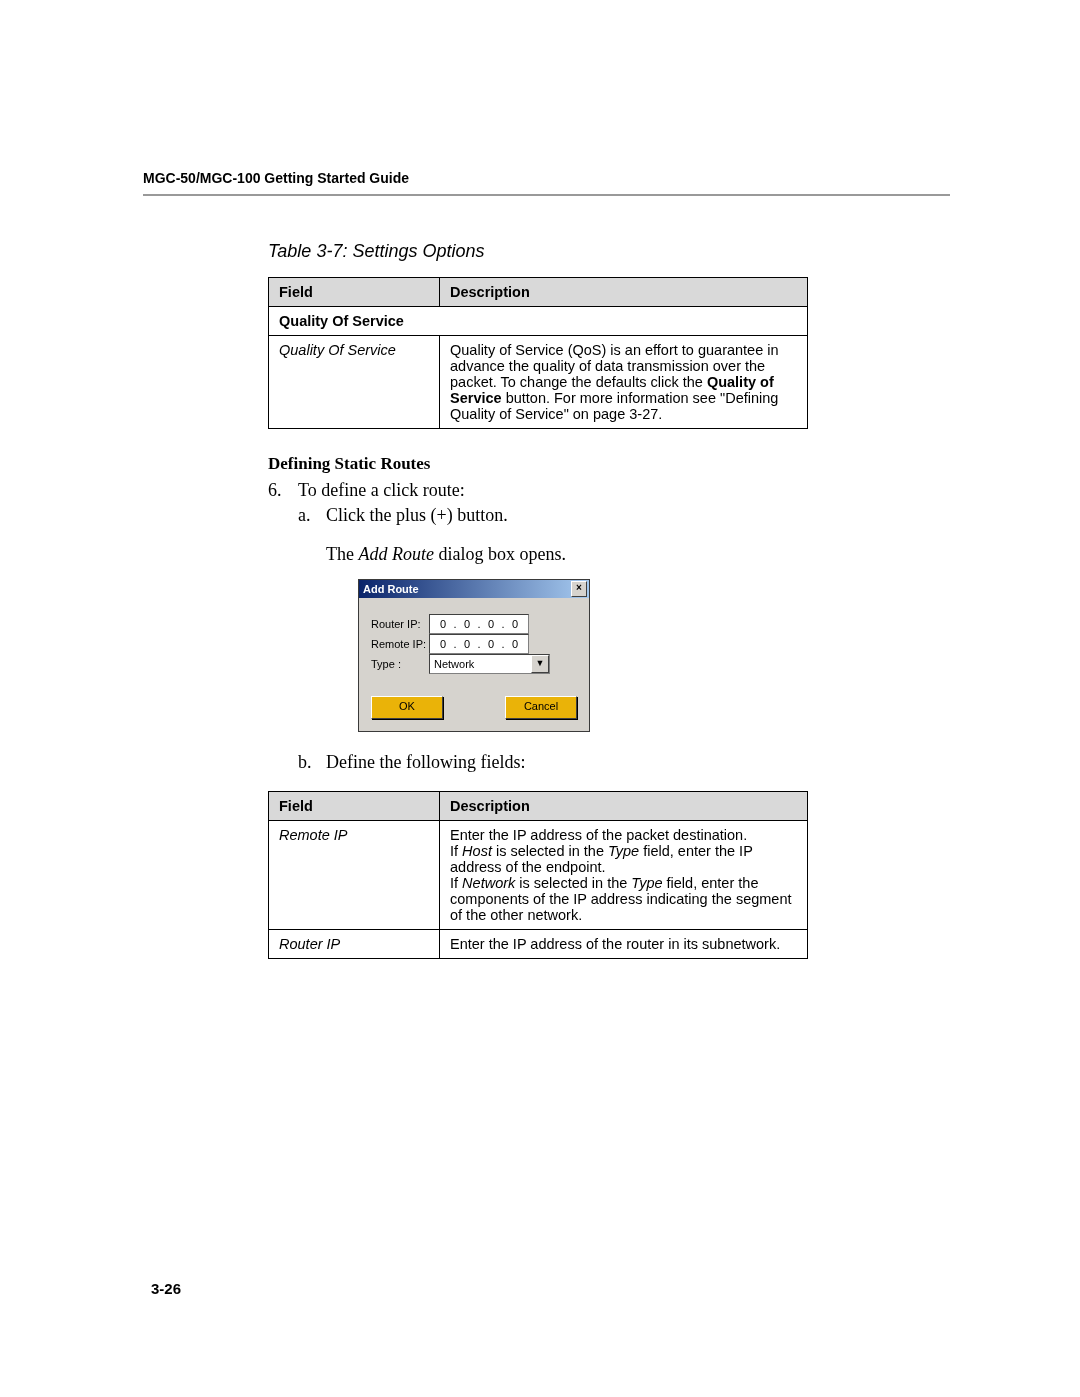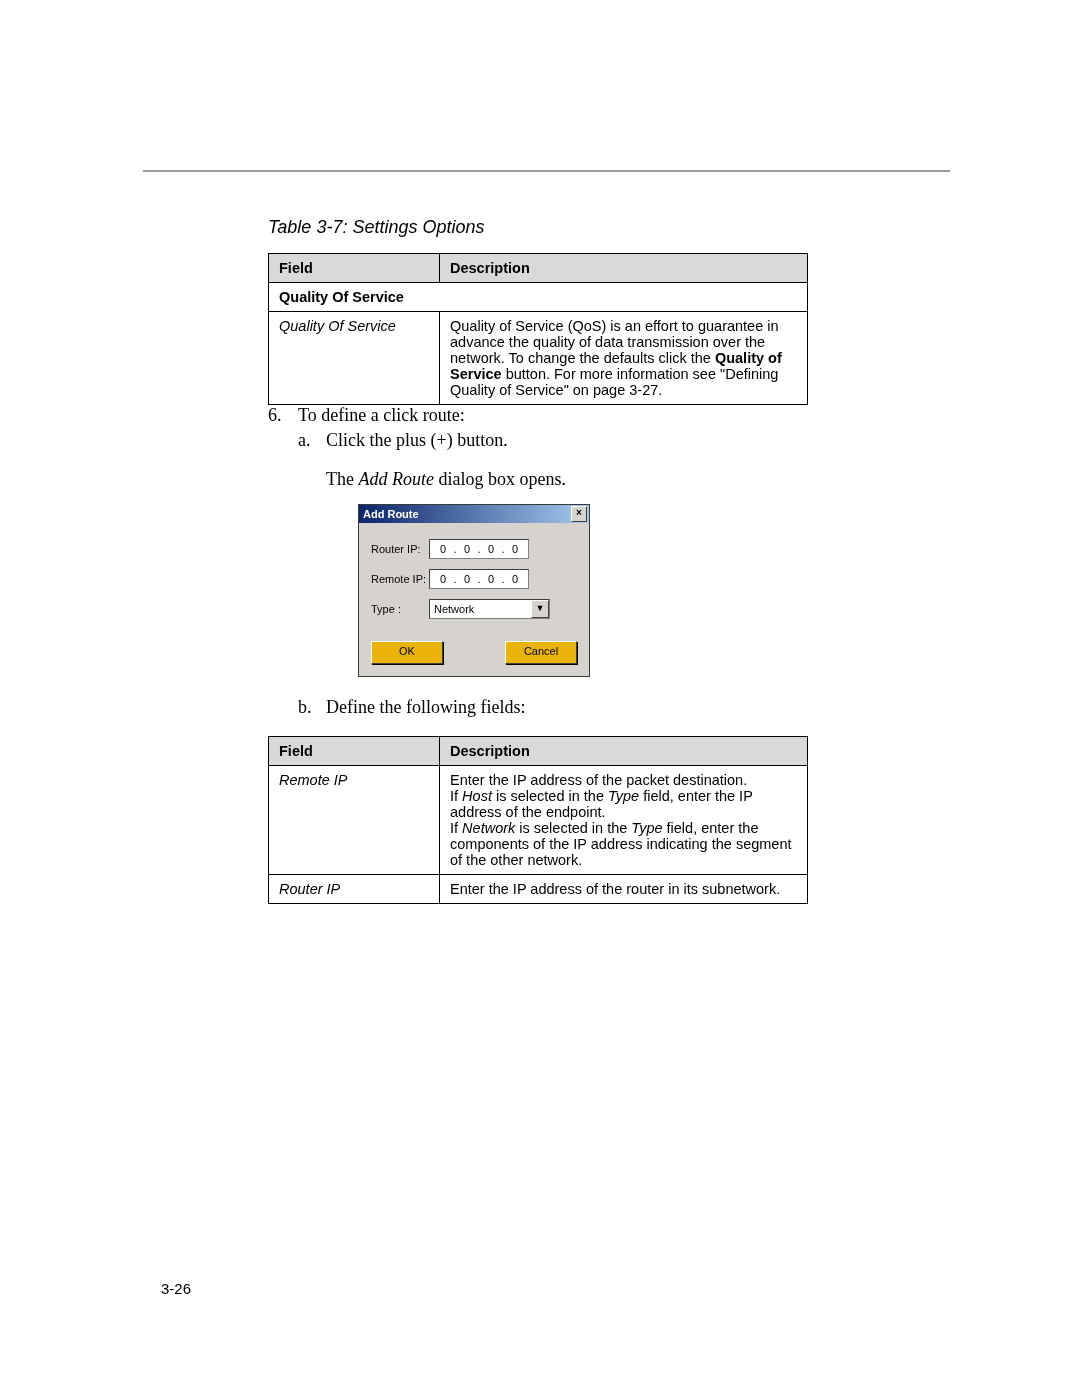--- a/index.html
+++ b/index.html
@@ -132,21 +132,21 @@
     text-align: center;
     font-weight: bold;
     cursor: default;
   }
   .dialog .body {
     padding: 16px 12px 12px 12px;
   }
   .dialog .row {
     display: flex;
     align-items: center;
-    margin-bottom: 10px;
+    margin-bottom: 0;
   }
   .dialog .lbl {
     width: 58px;
   }
   .ip-box {
     display: flex;
     align-items: center;
     border: 1px solid #808080;
     border-top-color: #404040;
     border-left-color: #404040;
@@ -198,54 +198,56 @@
     border-right-color: #404040;
     border-bottom-color: #404040;
     font-size: 11px;
     text-align: center;
     line-height: 19px;
     box-shadow: 1px 1px 0 #000;
   }
   .page-num {
     position: absolute;
     bottom: 100px;
-    left: 161px;
-    font-weight: normal;
+    left: 151px;
+    font-weight: bold;
     font-size: 15px;
   }
   .italic { font-style: italic; }
   .bold { font-weight: bold; }
 </style>
 </head>
 <body>
 
 <div class="page">
+  <div class="running-header">MGC-50/MGC-100 Getting Started Guide</div>
   <hr class="header-rule">
 
   <div class="content-block">
     <div class="table-caption">Table 3-7: Settings Options</div>
     <table class="doc-table">
       <tbody>
           <tr>
         <th>Field</th>
         <th>Description</th>
       </tr>
       <tr>
         <td colspan="2" class="subheader">Quality Of Service</td>
       </tr>
       <tr>
         <td class="field-col">Quality Of Service</td>
         <td>
-          <span>Quality of Service (QoS) is an effort to guarantee in advance the quality of data transmission over the network. To change the defaults click the </span><span class="bold">Quality of Service</span><span> button. For more information see "Defining Quality of Service" on page 3-27.</span>
+          <span>Quality of Service (QoS) is an effort to guarantee in advance the quality of data transmission over the packet. To change the defaults click the </span><span class="bold">Quality of Service</span><span> button. For more information see "Defining Quality of Service" on page 3-27.</span>
         </td>
       </tr>
     </tbody>
       </table>
   </div>
 
+  <div class="section-heading">Defining Static Routes</div>
 
   <div class="ordered">
     <div class="num-row">
       <div class="num">6.</div>
       <div>To define a click route:</div>
     </div>
     <div class="sub-ordered">
       <div class="sub-row">
         <div class="letter">a.</div>
         <div class="sub-text">Click the plus (+) button.</div>

